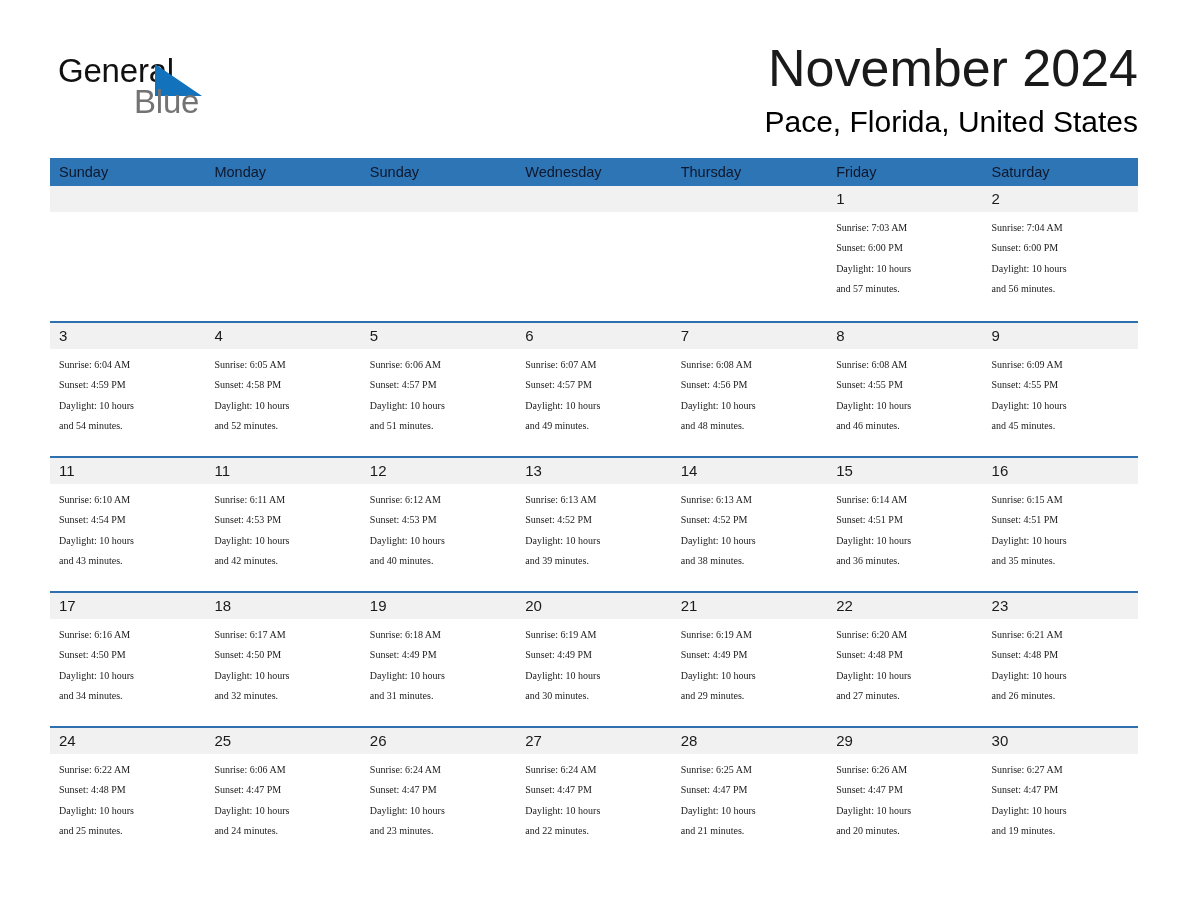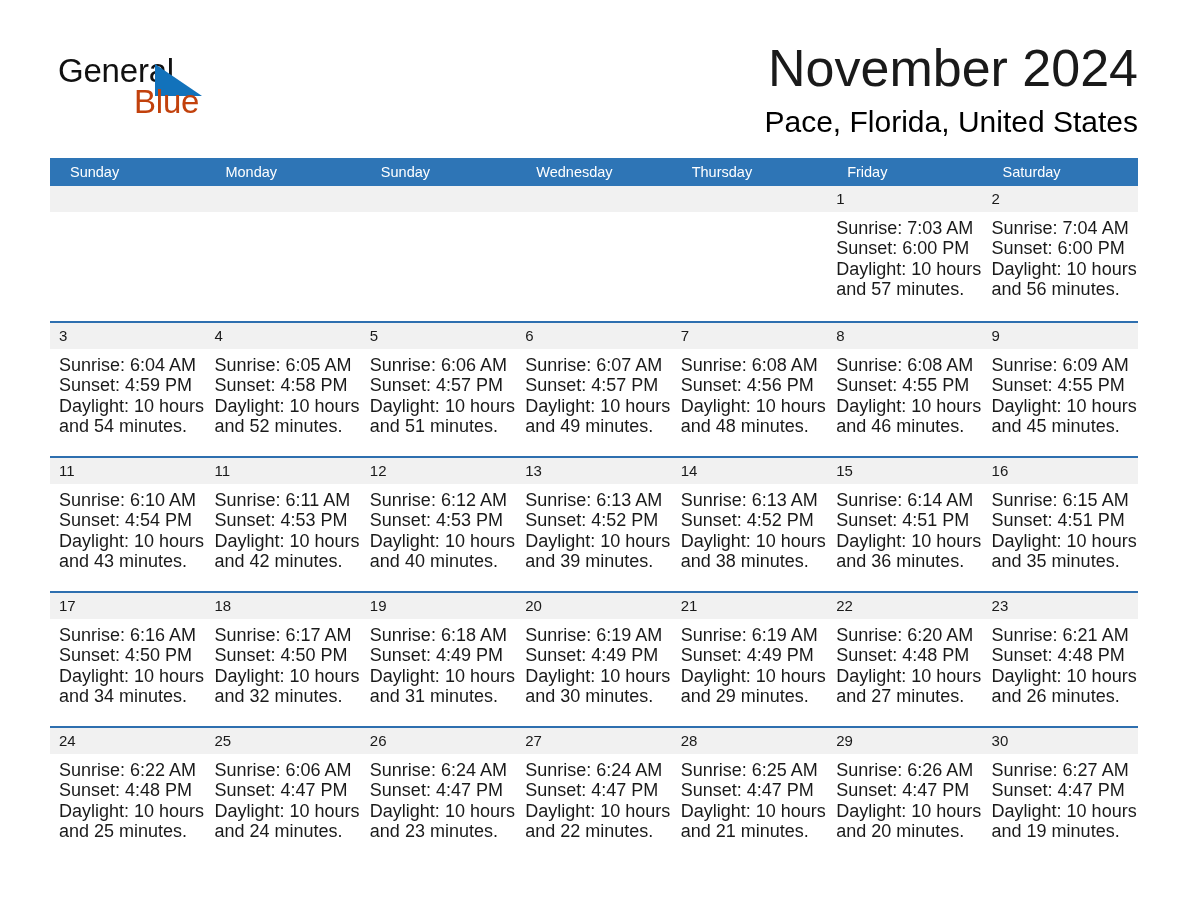--- a/index.html
+++ b/index.html
@@ -40,21 +40,21 @@
     position: absolute;
     left: 97px; top: 12px;
     width: 47px; height: 32px;
     background: #1272bb;
     clip-path: polygon(0 0, 100% 100%, 0 100%);
   }
   .logo-line2 {
     position: absolute;
     left: 76px; top: 31px;
     font-size: 33px;
-    color: #c2410c;
+    color: #737373;
     letter-spacing: -0.2px;
     white-space: nowrap;
   }
 
   .title {
     position: absolute;
     right: 0; top: 0;
     font-size: 52px;
     color: #1a1a1a;
     text-align: right;
@@ -78,24 +78,24 @@
     left: 50px; top: 158px;
     width: 1088px;
   }
   .weekdays {
     display: grid;
     grid-template-columns: repeat(7, 1fr);
     background: #2e75b6;
     height: 28px;
   }
   .weekday {
-    color: #ffffff;
+    color: #0f172a;
     font-size: 14.5px;
     line-height: 28px;
-    padding-left: 20px;
+    padding-left: 9px;
     white-space: nowrap;
   }
 
   .week {
     display: grid;
     grid-template-columns: repeat(7, 1fr);
     border-top: 2px solid #2e6faf;
     height: 135px;
   }
   .week.first { border-top: none; height: 135px; }
@@ -110,23 +110,24 @@
     height: 26px;
   }
   .daynum {
     font-size: 15px;
     color: #1a1a1a;
     line-height: 26px;
     padding-left: 9px;
   }
   .details {
     padding: 6px 9px 0 9px;
-    font-size: 18px;
+    font-size: 10px;
     line-height: 20.3px;
     color: #1a1a1a;
+    font-family: Liberation Serif, serif;
   }
   .details div { white-space: nowrap; }
 </style>
 </head>
 <body>
 
 <div class="page">
 
   <div class="topbar">
 

